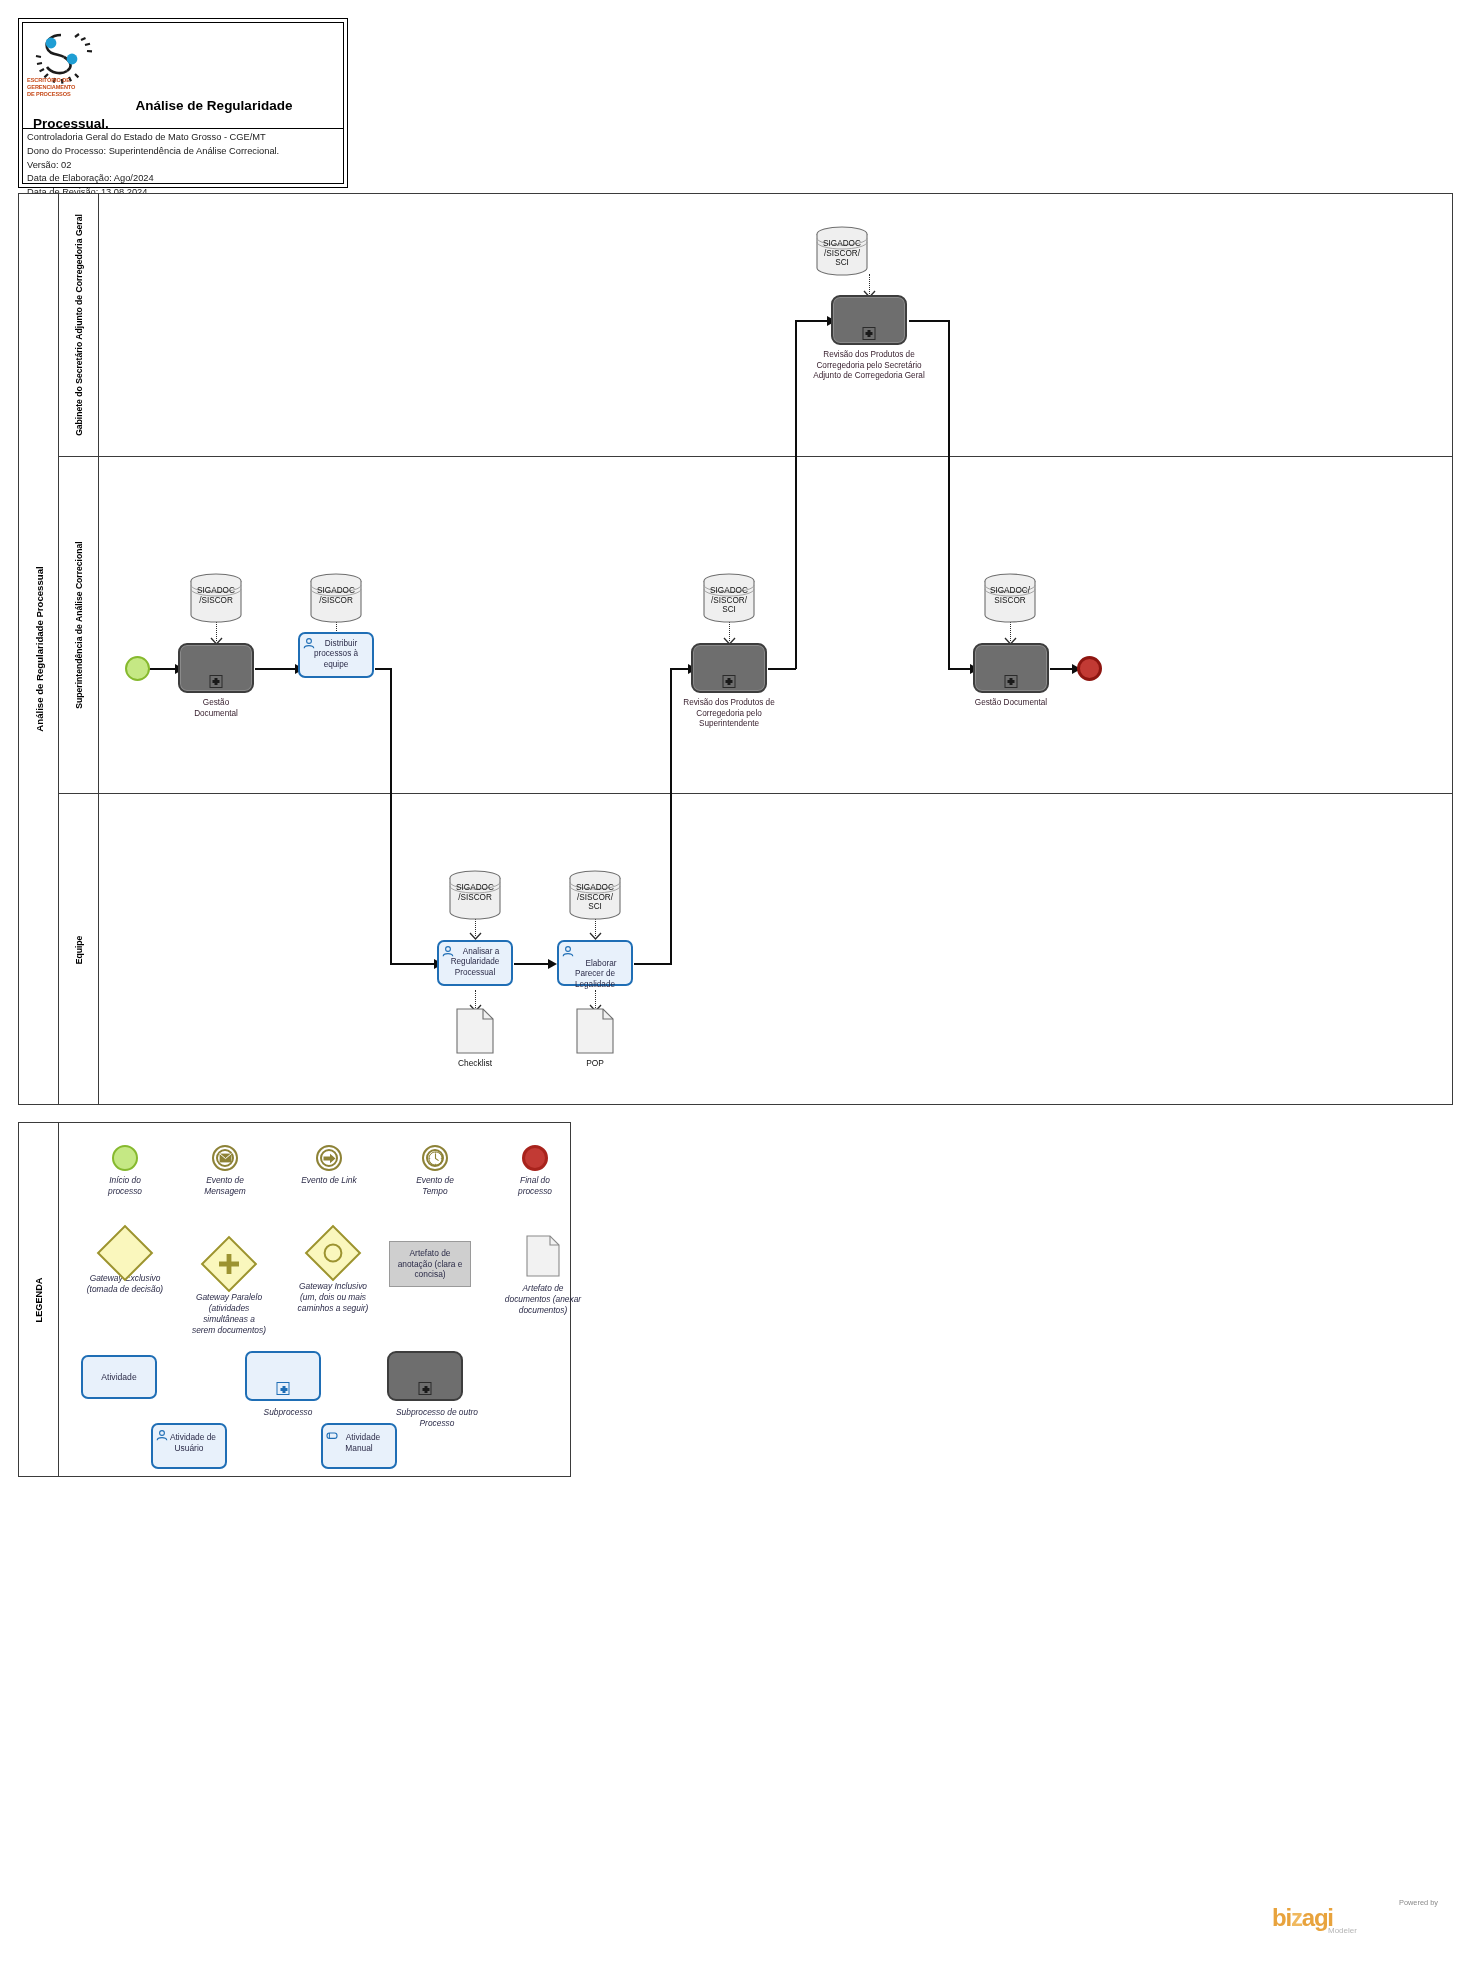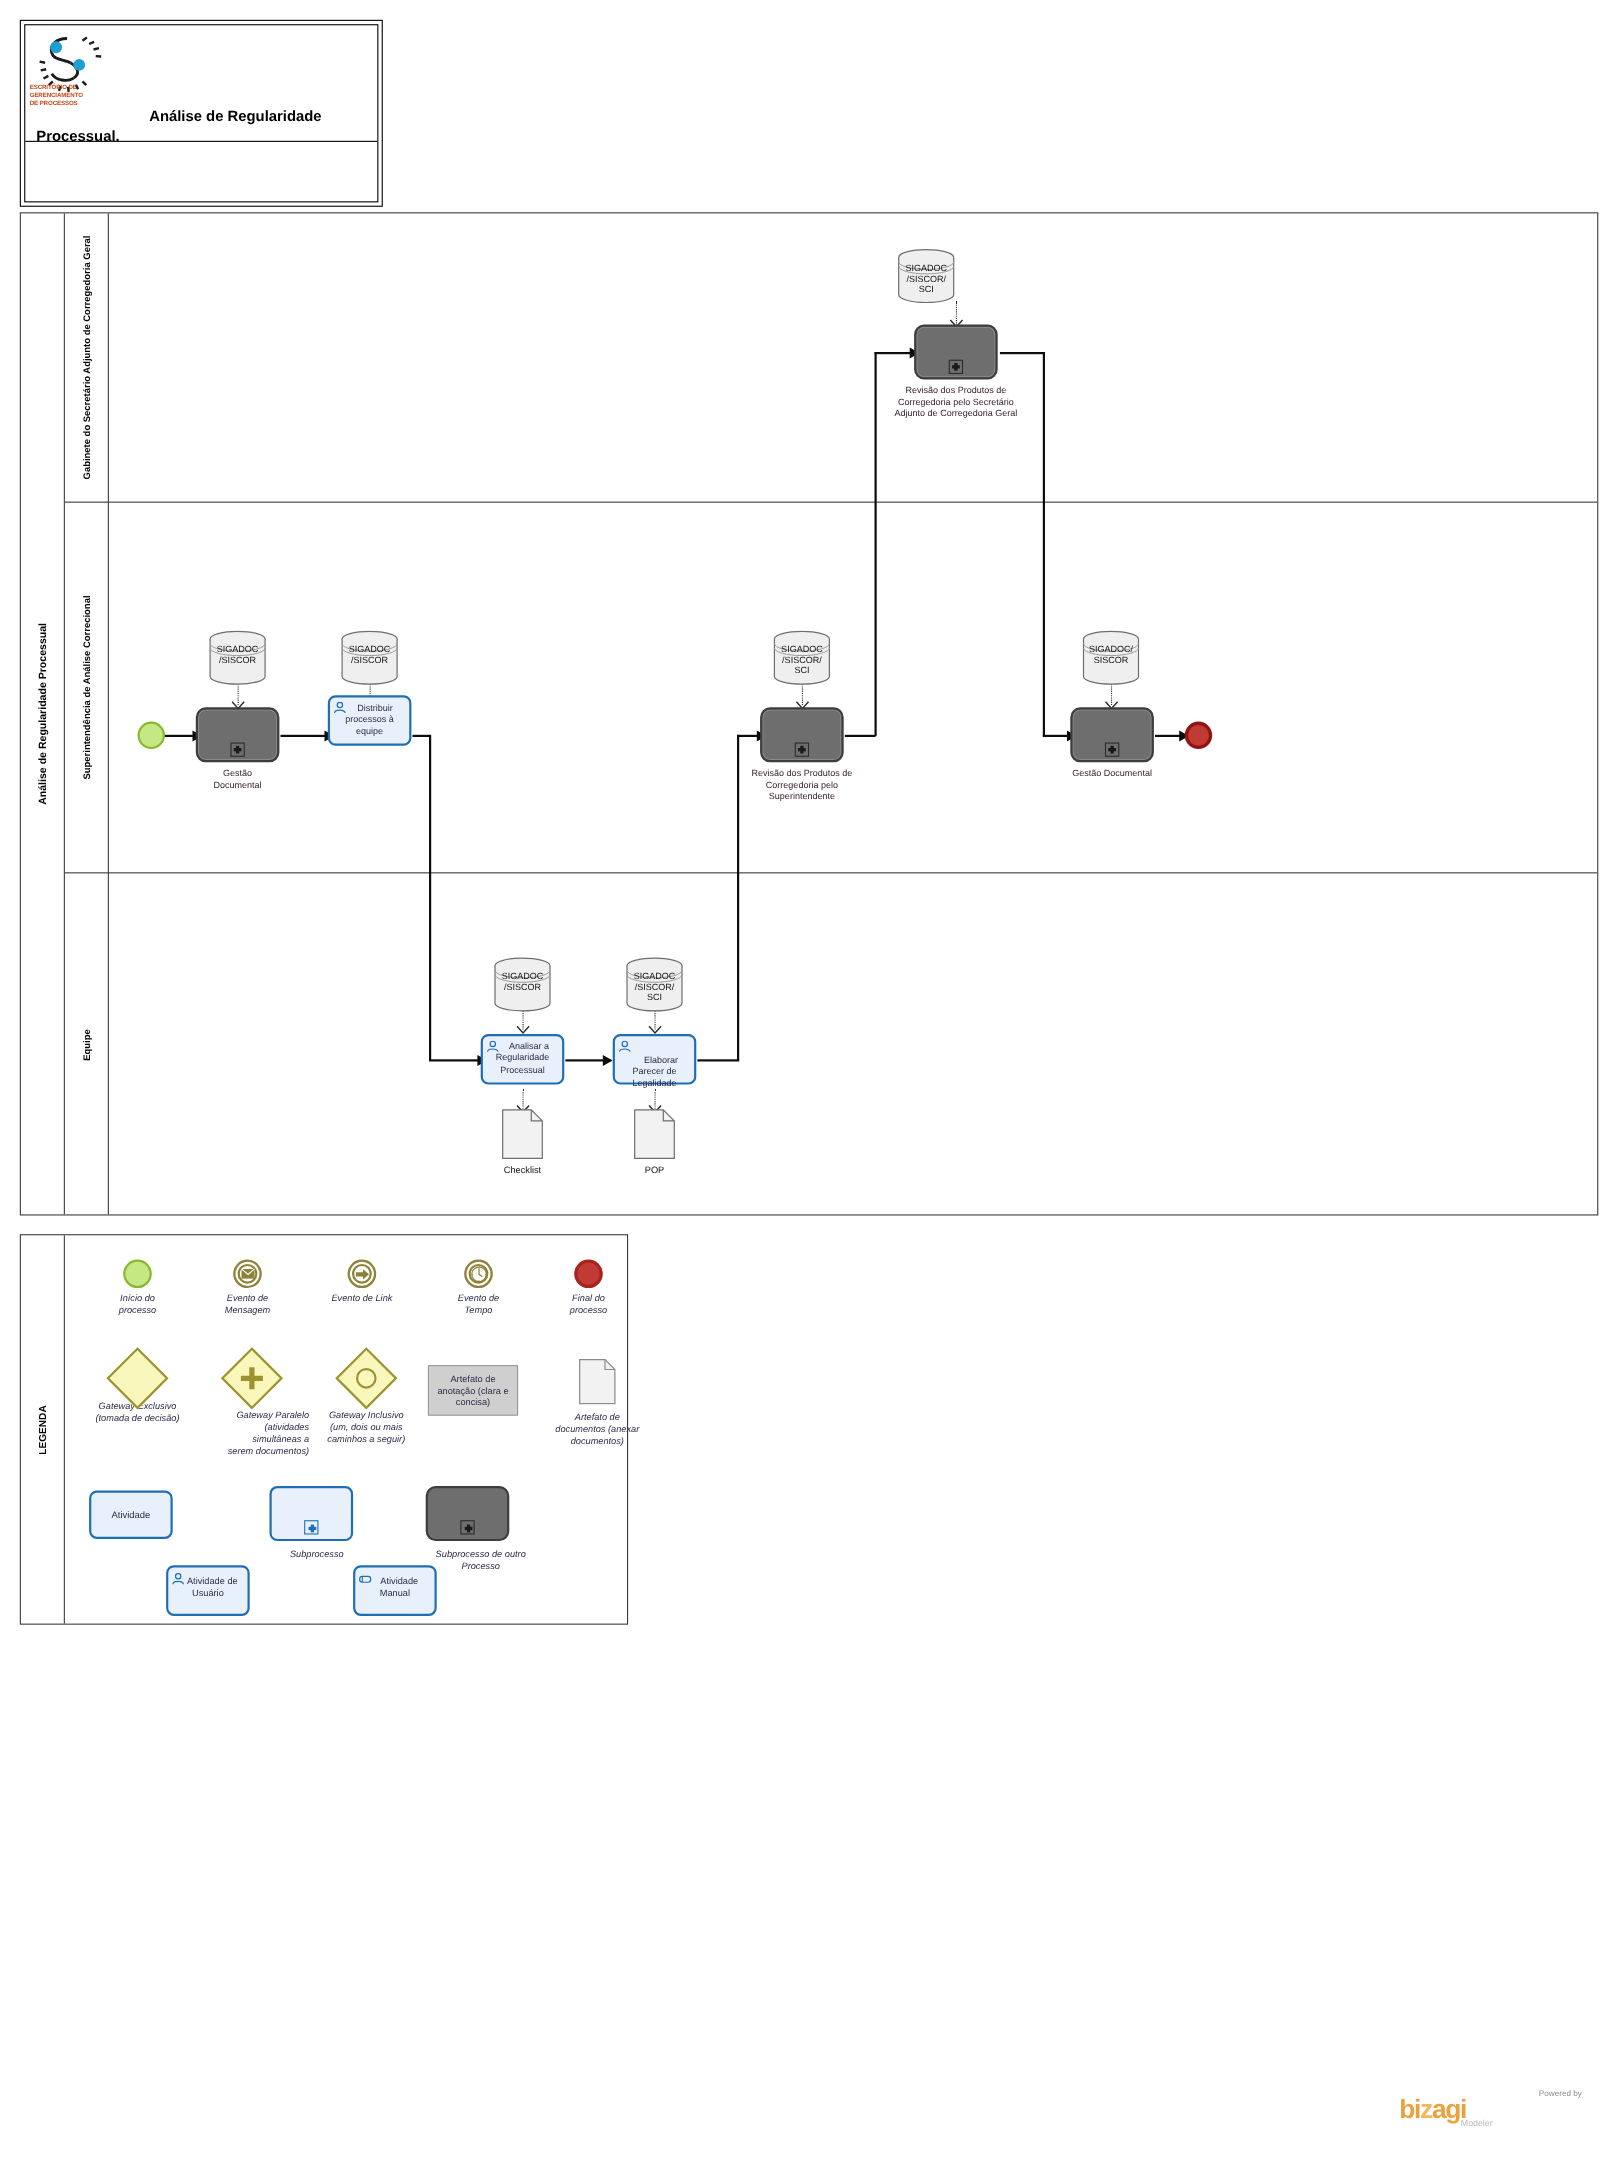--- a/index.html
+++ b/index.html
@@ -233,20 +233,27 @@
     <div id="logo-text">
       <div>ESCRITÓRIO DE</div>
       <div>GERENCIAMENTO</div>
       <div>DE PROCESSOS</div>
     </div>
     <div id="doc-title">
       <span>Análise de Regularidade</span>
       <span class="l2">Processual.</span>
     </div>
   </div>
+  <div id="header-meta">
+    <div>Controladoria Geral do Estado de Mato Grosso - CGE/MT</div>
+    <div>Dono do Processo: Superintendência de Análise Correcional.</div>
+    <div>Versão: 02</div>
+    <div>Data de Elaboração: Ago/2024</div>
+    <div>Data de Revisão: 13.08.2024</div>
+  </div>
 </div>
 
 <div class="abs" id="pool">
 
   <div id="pool-label-col">
     <div id="pool-label">Análise de Regularidade Processual</div>
   </div>
 
   <div id="lane-label-col">
     <div class="lane-label-wrap" style="top:0; height:262px;">
@@ -570,21 +577,21 @@
       </div>
     </div>
 
     <div class="lg-item" style="left:12px; top:110px; width:108px;">
       <div class="gw"></div>
       <div class="lg-cap" style="margin-top:0;">
         <div>Gateway  Exclusivo</div>
         <div>(tomada de decisão)</div>
       </div>
     </div>
-    <div class="lg-item" style="left:118px; top:110px; width:104px;text-align:right;">
+    <div class="lg-item" style="left:118px; top:121px; width:104px;">
       <div class="gw">
         <svg class="gw-inner" width="22" height="22" viewBox="0 0 22 22">
             <path d="M8.6 1 L13.4 1 L13.4 8.6 L21 8.6 L21 13.4 L13.4 13.4 L13.4 21 L8.6 21 L8.6 13.4 L1 13.4 L1 8.6 L8.6 8.6 Z" fill="#9c9330"></path>
           </svg>
       </div>
       <div class="lg-cap" style="margin-top:8px;">
         <div>Gateway  Paralelo</div>
         <div>(atividades</div>
         <div>simultâneas a</div>
         <div>serem documentos)</div>

